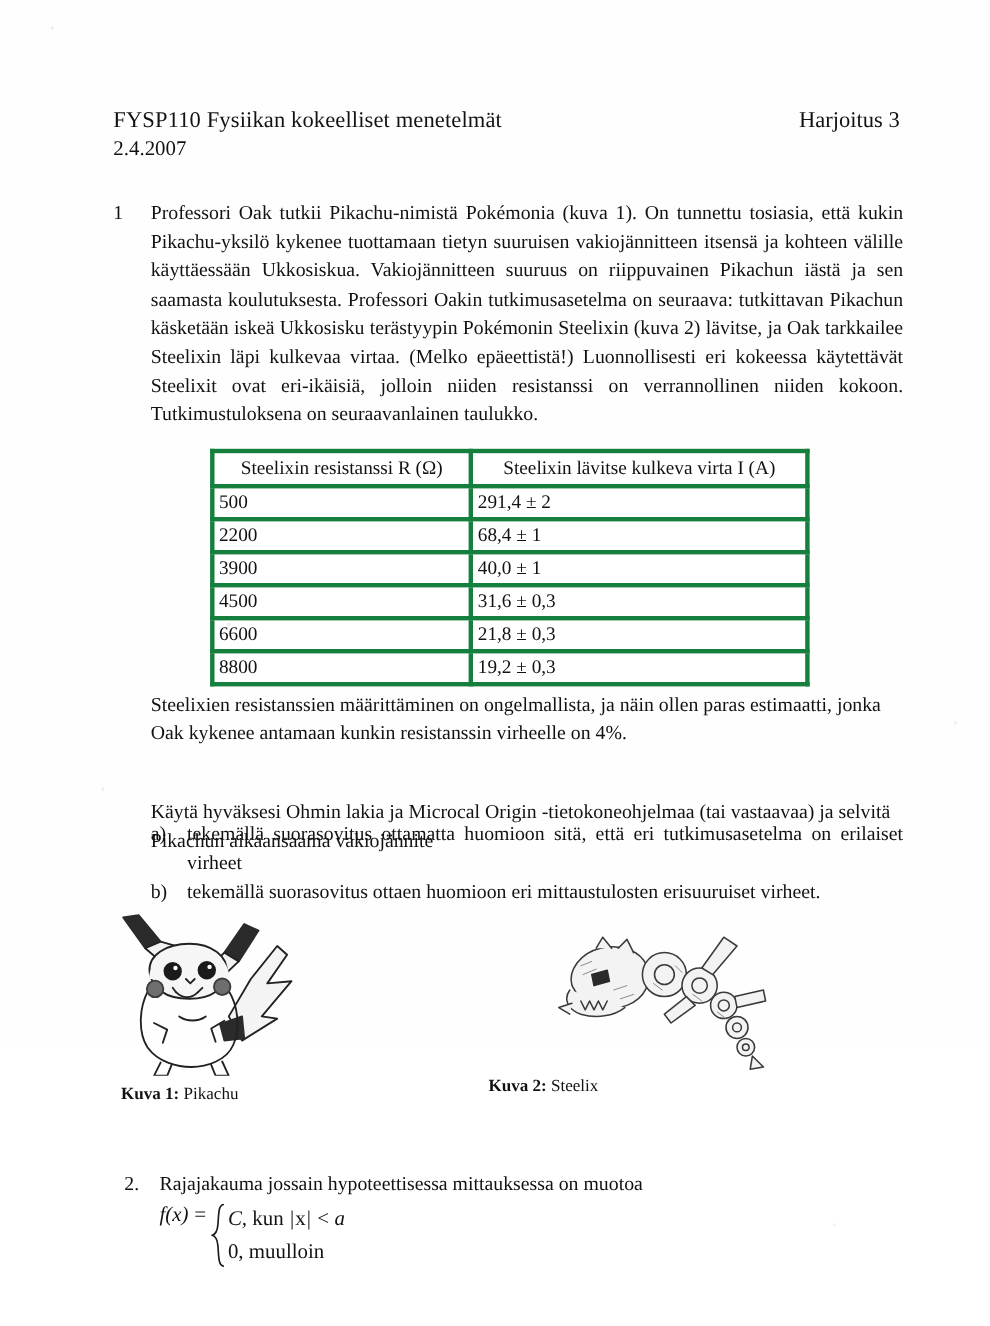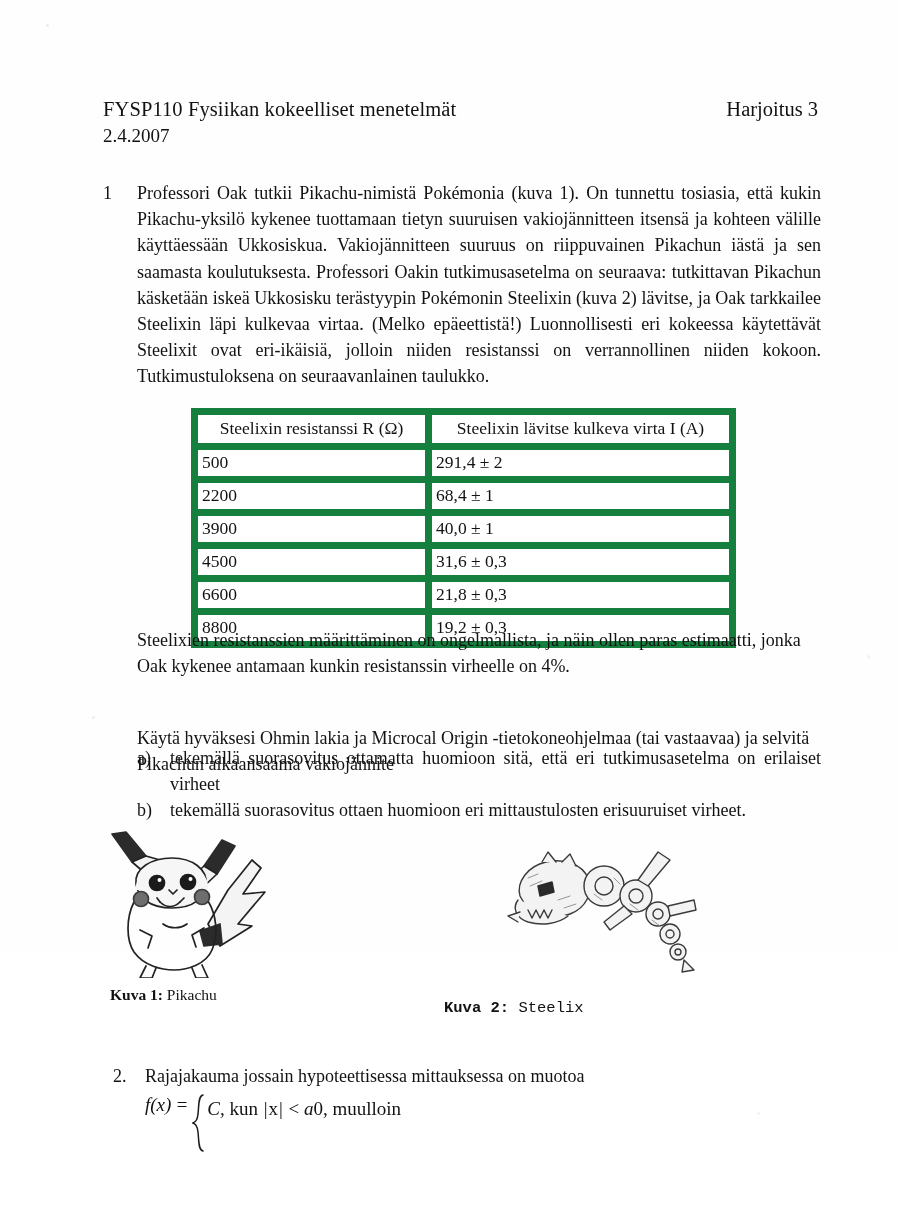--- a/index.html
+++ b/index.html
@@ -83,21 +83,21 @@
     top: 408px;
     width: 545px;
   }
   table.data {
     border-collapse: collapse;
     width: 100%;
     font-size: 17.5px;
     background: #ffffff;
   }
   table.data th, table.data td {
-    border: 7px solid #15803d;
+    border: 4px solid #15803d;
     font-weight: normal;
     padding: 1px 4px 2px 4px;
     line-height: 23px;
     height: 23px;
   }
   table.data th {
     padding-top: 2px;
     padding-bottom: 3px;
   }
   table.data col.c1 { width: 43.5%; }
@@ -145,21 +145,21 @@
   .fig-pikachu { left: 100px; top: 828px; width: 215px; height: 150px; }
   .fig-steelix { left: 498px; top: 838px; width: 225px; height: 135px; }
 
   .caption {
     position: absolute;
     font-size: 15.5px;
     line-height: 20px;
     white-space: nowrap;
   }
   .cap-pikachu { left: 110px; top: 985px; }
-  .cap-steelix { left: 444px; top: 998px; font-family: Liberation Mono, monospace; }
+  .cap-steelix { left: 444px; top: 978px; }
   .cap-label { font-weight: bold; }
 
   
   .task2 {
     position: absolute;
     left: 113px;
     top: 1063px;
     width: 700px;
   }
   .task2-marker {
@@ -195,21 +195,21 @@
   }
   .brace {
     display: inline-block;
     width: 13px;
     height: 58px;
     position: relative;
     margin-right: 2px;
   }
   .cases {
     display: flex;
-    flex-direction: row;
+    flex-direction: column;
     justify-content: center;
     line-height: 30px;
   }
   .case-line {
     white-space: nowrap;
     font-size: 19px;
   }
   .it { font-style: italic; }
   .up { font-style: normal; }
   .abs-bar {

